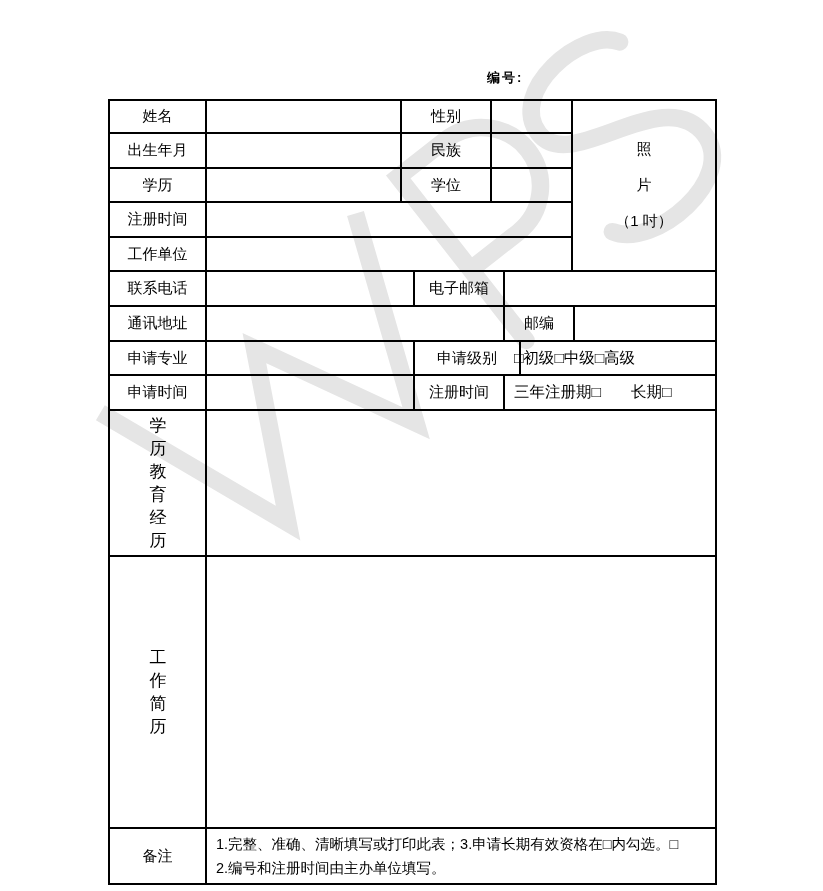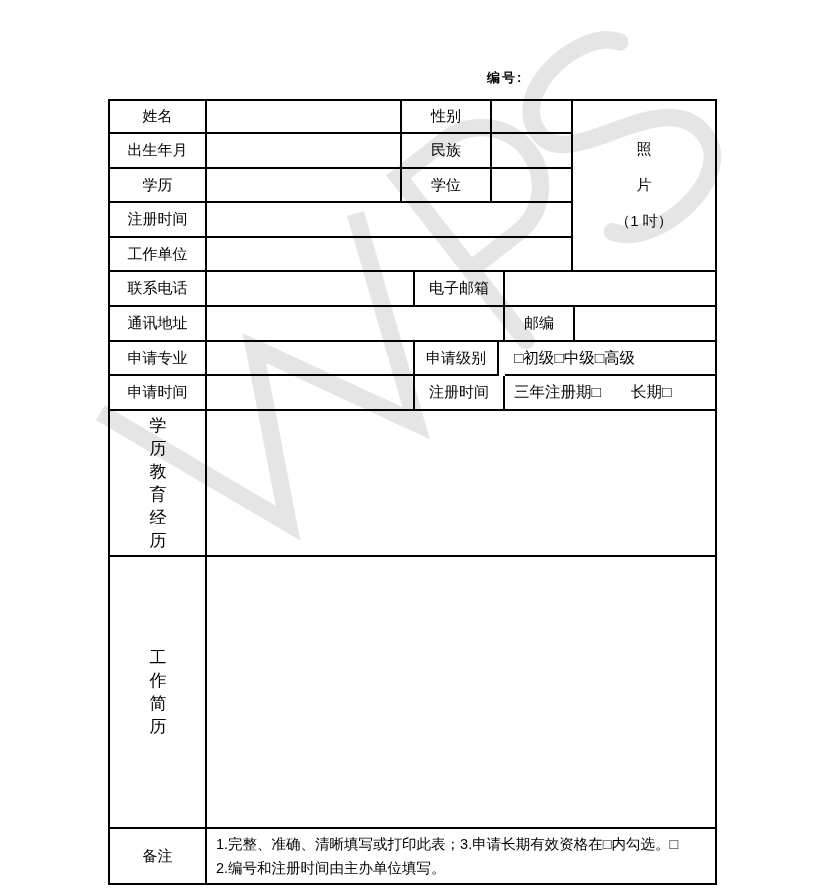--- a/index.html
+++ b/index.html
@@ -72,21 +72,21 @@
     <div class="cell" style="left:305px;top:171px;width:90px;height:35px">电子邮箱</div>
     <div class="cell er" style="left:395px;top:171px;width:210px;height:35px"></div>
 
     <div class="cell" style="left:0;top:206px;width:97px;height:35px">通讯地址</div>
     <div class="cell" style="left:97px;top:206px;width:298px;height:35px"></div>
     <div class="cell" style="left:395px;top:206px;width:70px;height:35px">邮编</div>
     <div class="cell er" style="left:465px;top:206px;width:140px;height:35px"></div>
 
     <div class="cell" style="left:0;top:241px;width:97px;height:34px">申请专业</div>
     <div class="cell" style="left:97px;top:241px;width:208px;height:34px"></div>
-    <div class="cell" style="left:305px;top:241px;width:84px;height:34px">申请级别</div>
+    <div class="cell" style="left:305px;top:241px;width:106px;height:34px">申请级别</div>
     <div class="cell opts er" style="left:395px;top:241px;width:210px;height:34px">
       <span>□初级</span>
       <span>□中级</span>
       <span>□高级</span>
     </div>
 
     <div class="cell" style="left:0;top:275px;width:97px;height:35px">申请时间</div>
     <div class="cell" style="left:97px;top:275px;width:208px;height:35px"></div>
     <div class="cell" style="left:305px;top:275px;width:90px;height:35px">注册时间</div>
     <div class="cell opts er" style="left:395px;top:275px;width:210px;height:35px;gap:30px">

